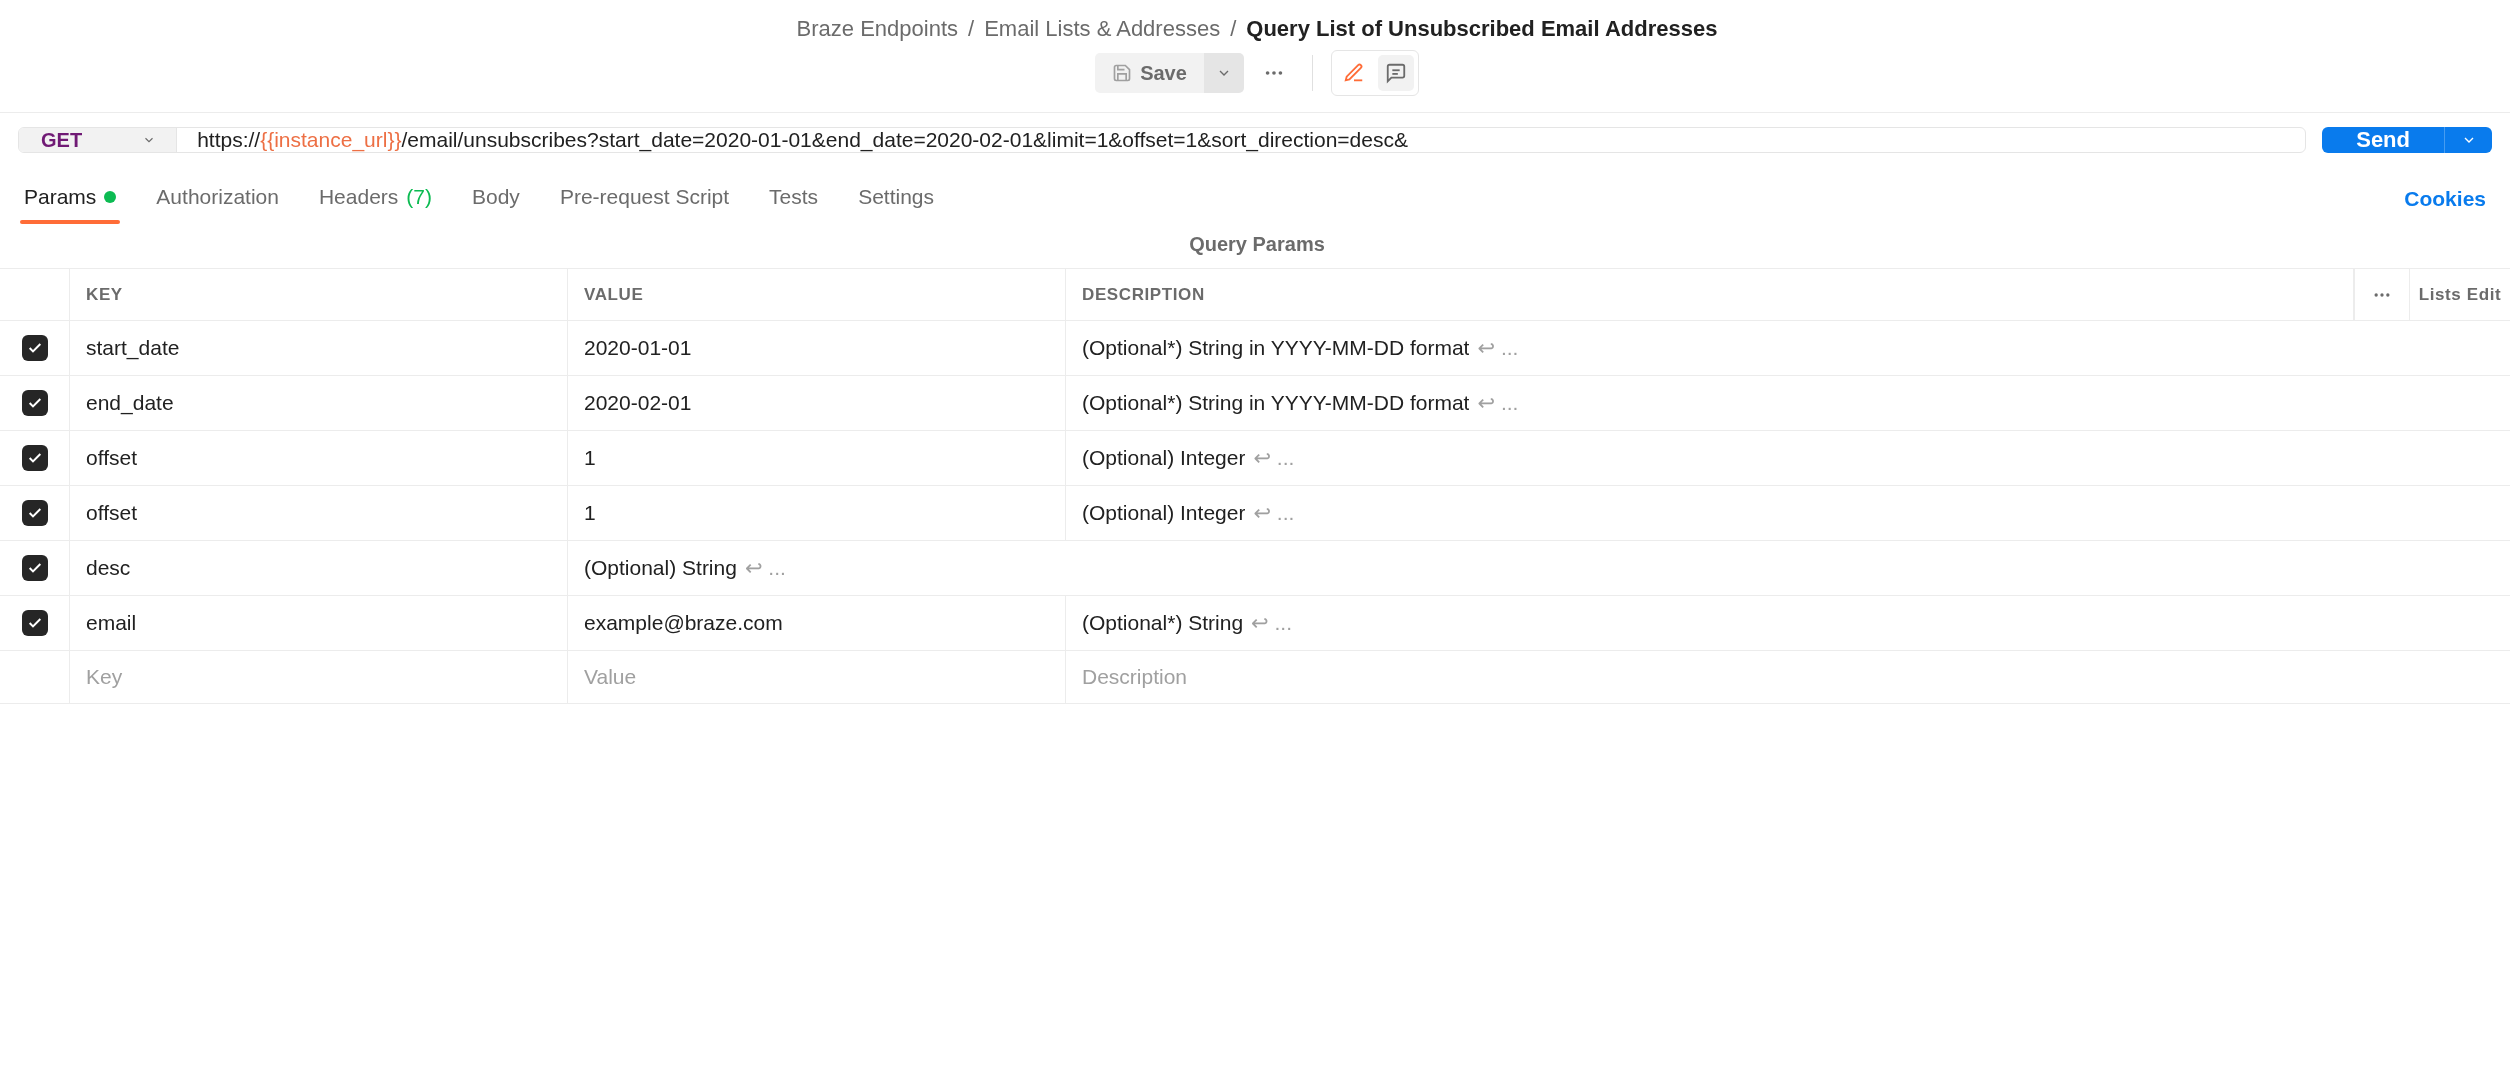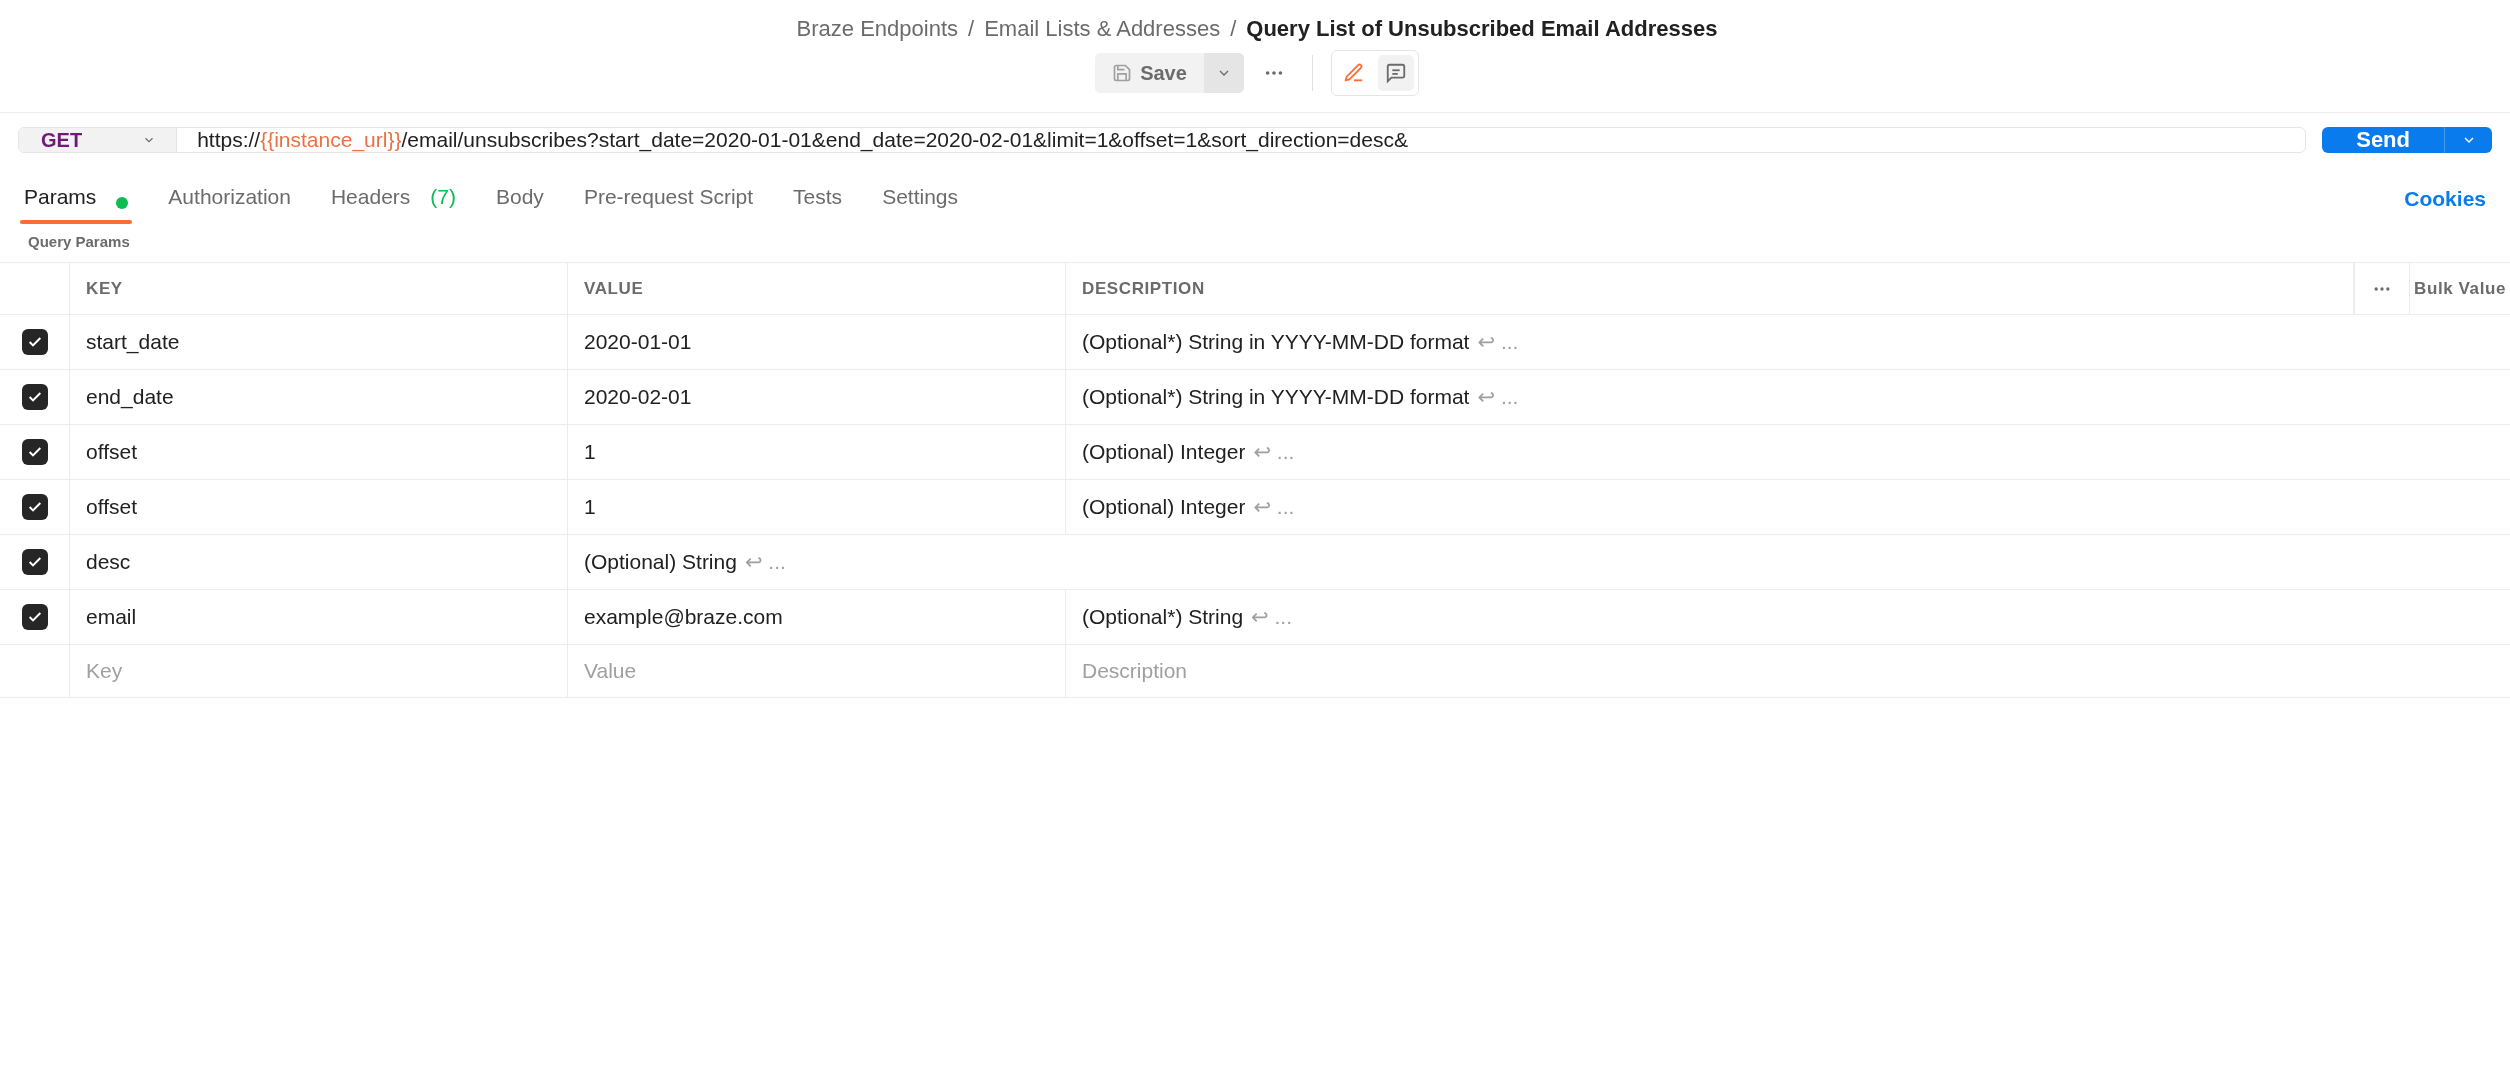--- a/index.html
+++ b/index.html
@@ -181,22 +181,22 @@
   
   .tabs-row {
     display: flex;
     align-items: center;
     padding: 14px 24px 0 24px;
     gap: 40px;
   }
   .tab {
     position: relative;
     display: inline-flex;
-    align-items: flex-end;
-    gap: 20px;
+    align-items: center;
+    gap: 8px;
     padding: 10px 0 14px 0;
     font-size: 21px;
     color: #6b6b6b;
     cursor: pointer;
   }
   .tab.active {
     color: #212121;
     font-weight: 500;
   }
   .tab.active::after {
@@ -221,22 +221,23 @@
   .cookies-link {
     margin-left: auto;
     color: #097bed;
     font-weight: 600;
     font-size: 21px;
     cursor: pointer;
   }
   .section-title {
     padding: 10px 24px 12px 28px;
     color: #6b6b6b;
-    font-size: 15px;
-    font-weight: 600;
+    font-size: 20px;
+    font-weight: 600;
+    text-align: center;
   }
   
   .params-table {
     border-top: 1px solid #ececec;
     border-bottom: 1px solid #ececec;
   }
   .pt-row {
     display: flex;
     align-items: stretch;
     border-bottom: 1px solid #ececec;
@@ -415,21 +416,21 @@
     <div class="pt-cell col-desc">DESCRIPTION</div>
     <div class="pt-cell col-more">
       <span>
         <svg width="20" height="20" viewBox="0 0 24 24" fill="#6b6b6b">
             <circle cx="5" cy="12" r="2"></circle>
             <circle cx="12" cy="12" r="2"></circle>
             <circle cx="19" cy="12" r="2"></circle>
           </svg>
       </span>
     </div>
-    <div class="pt-cell col-bulk">Bulk Value</div>
+    <div class="pt-cell col-bulk">Lists Edit</div>
   </div>
 
   <div class="pt-row">
     <div class="pt-cell col-check">
         <span class="chk">
           <svg width="16" height="16" viewBox="0 0 24 24" fill="none" stroke="#fff" stroke-width="3">
             <polyline points="20 6 9 17 4 12"></polyline>
           </svg>
         </span>
       </div>

